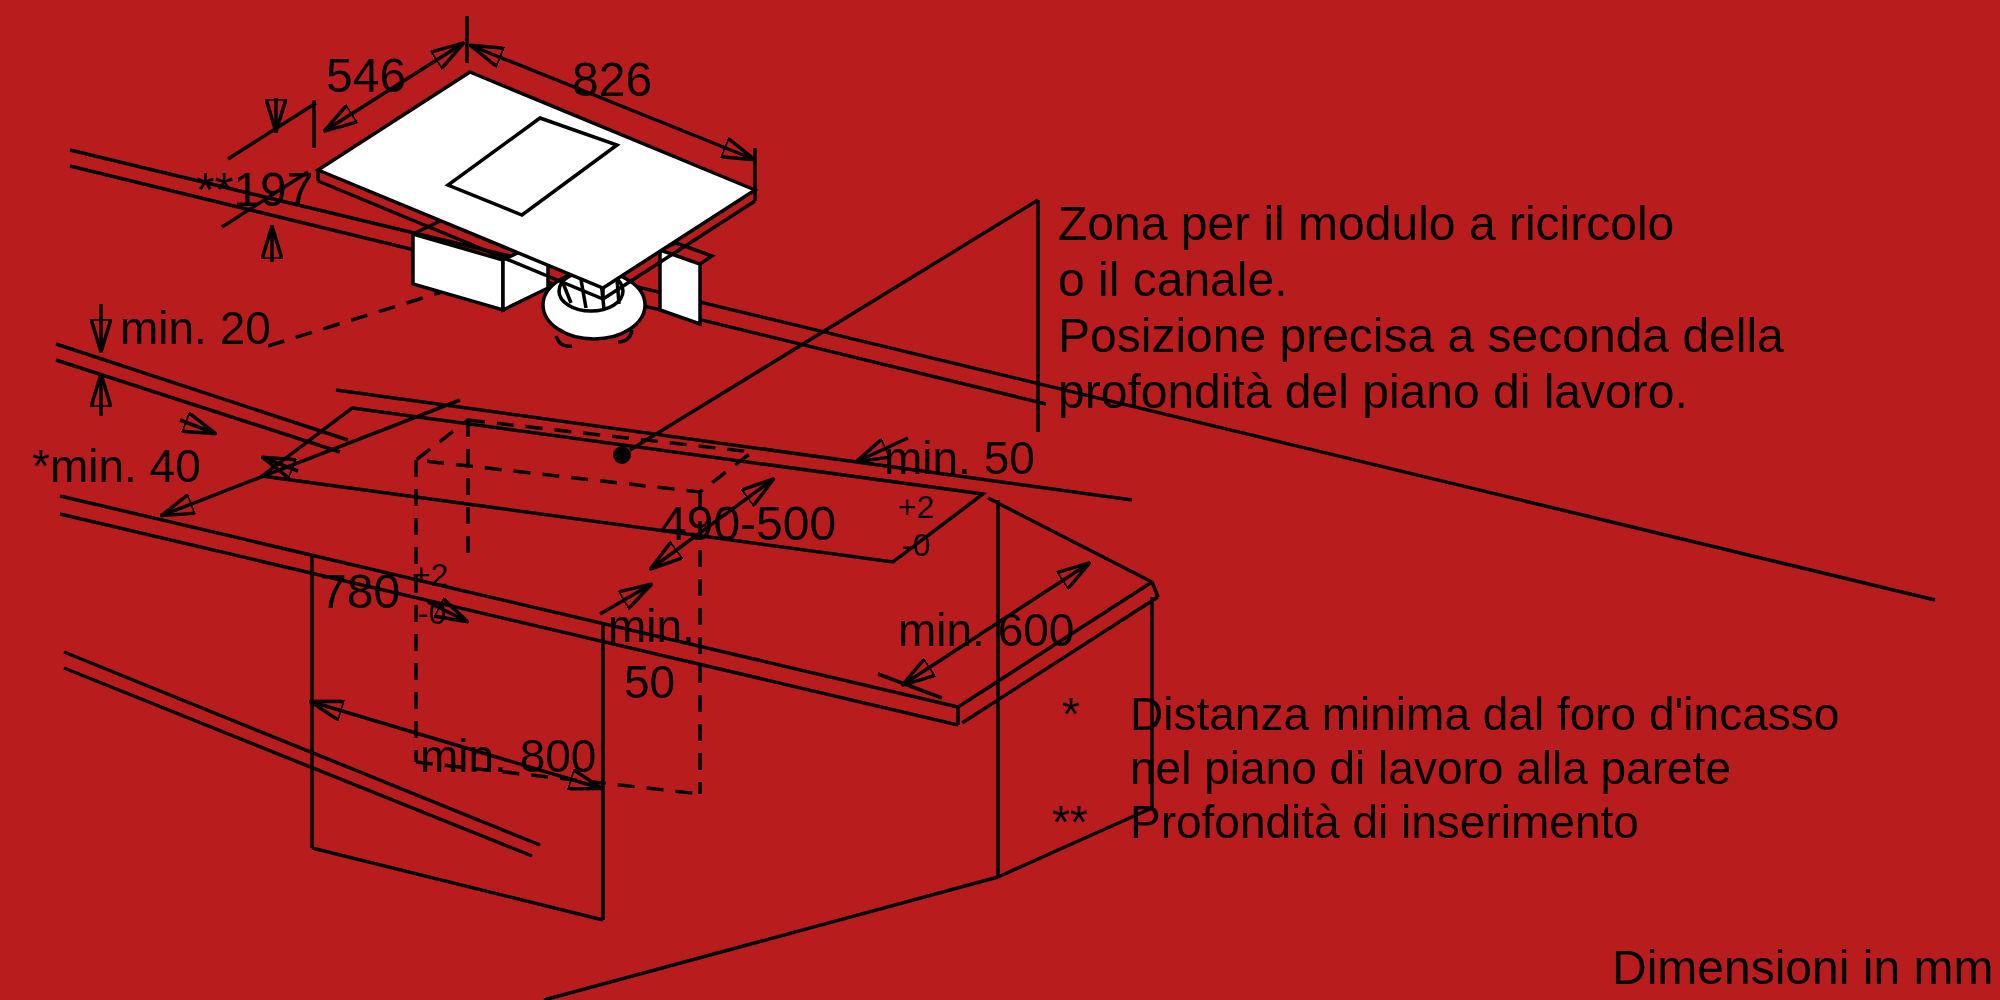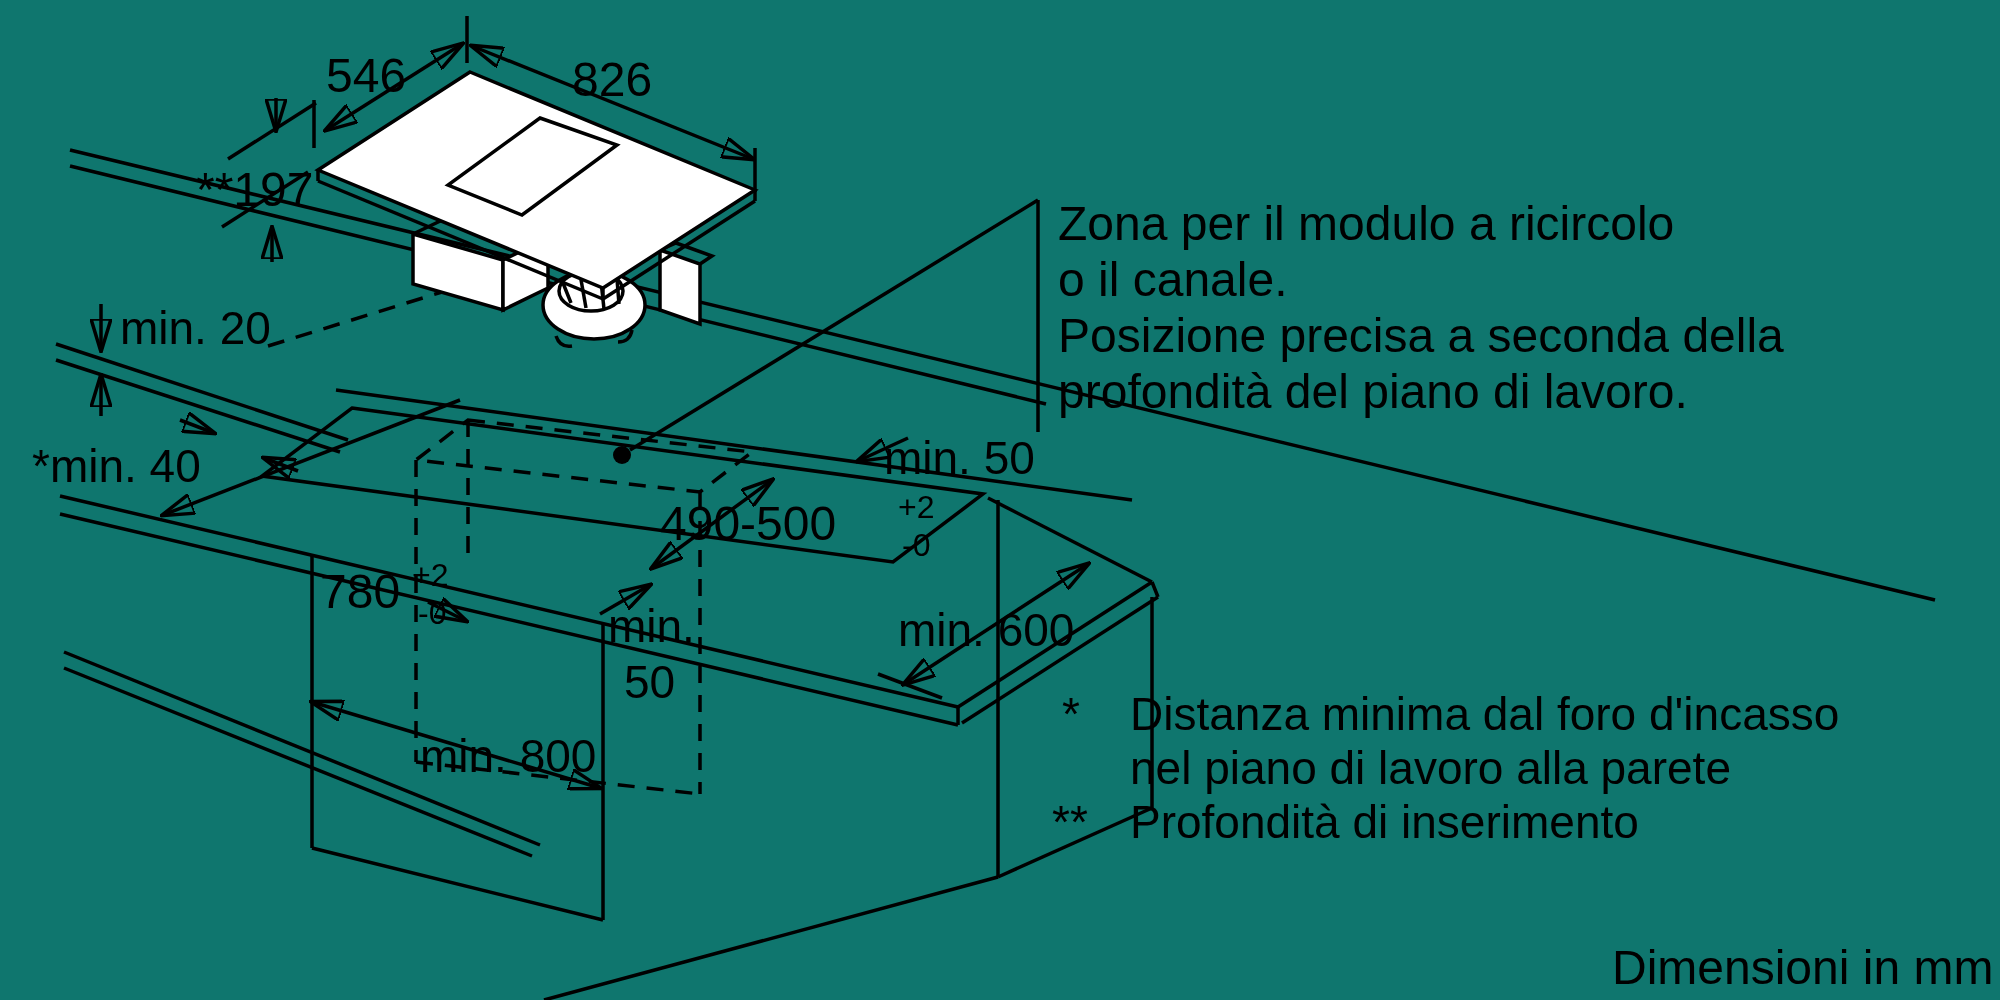--- a/index.html
+++ b/index.html
@@ -1,16 +1,16 @@
 <!DOCTYPE html>
 <html><head>
 <meta charset="utf-8">
 <style>
   html,body{margin:0;padding:0;background:#ffffff;}
-  .stage{position:relative;width:2000px;height:1000px;background:#0f766e;overflow:hidden;
+  .stage{position:relative;width:2000px;height:1000px;background:#b91c1c;overflow:hidden;
          font-family:"Liberation Sans", sans-serif;}
   svg{position:absolute;left:0;top:0;}
   svg line, svg polyline, svg path, svg polygon.open{fill:none;stroke:#000;stroke-width:3.5;}
   svg .dash{stroke-dasharray:17 12;}
   svg text{fill:#000;stroke:none;font-family:"Liberation Sans", sans-serif;}
   .t48{font-size:48px;} .t46{font-size:46px;} .t32{font-size:32px;}
   .white{fill:#ffffff;stroke:#000;stroke-width:3.5;}
 </style>
 </head>
 <body>

